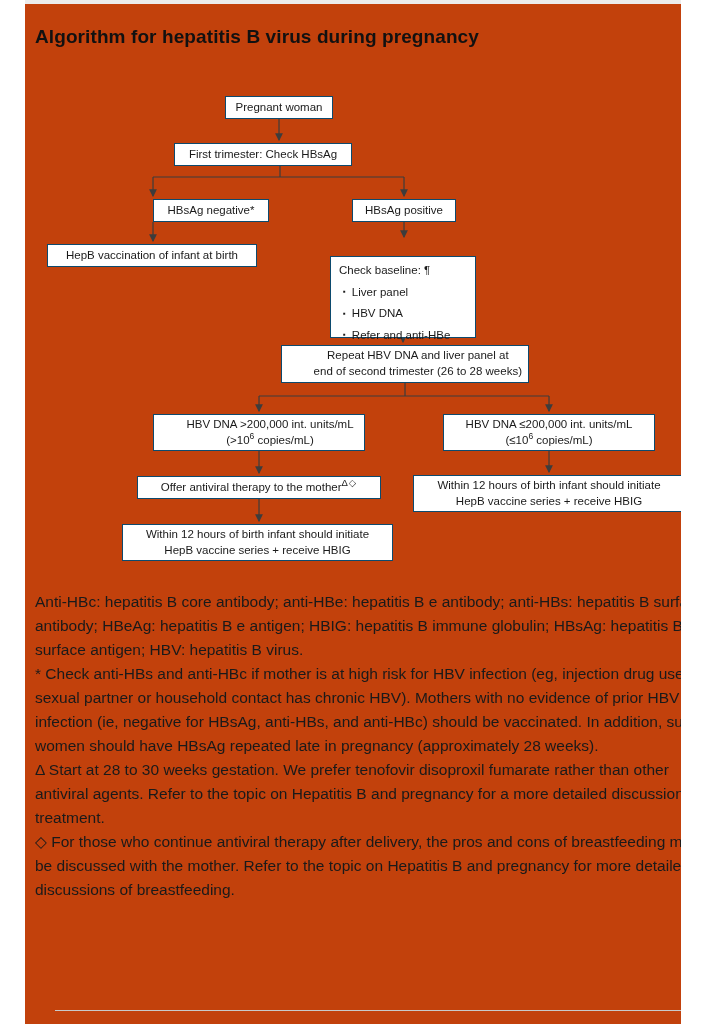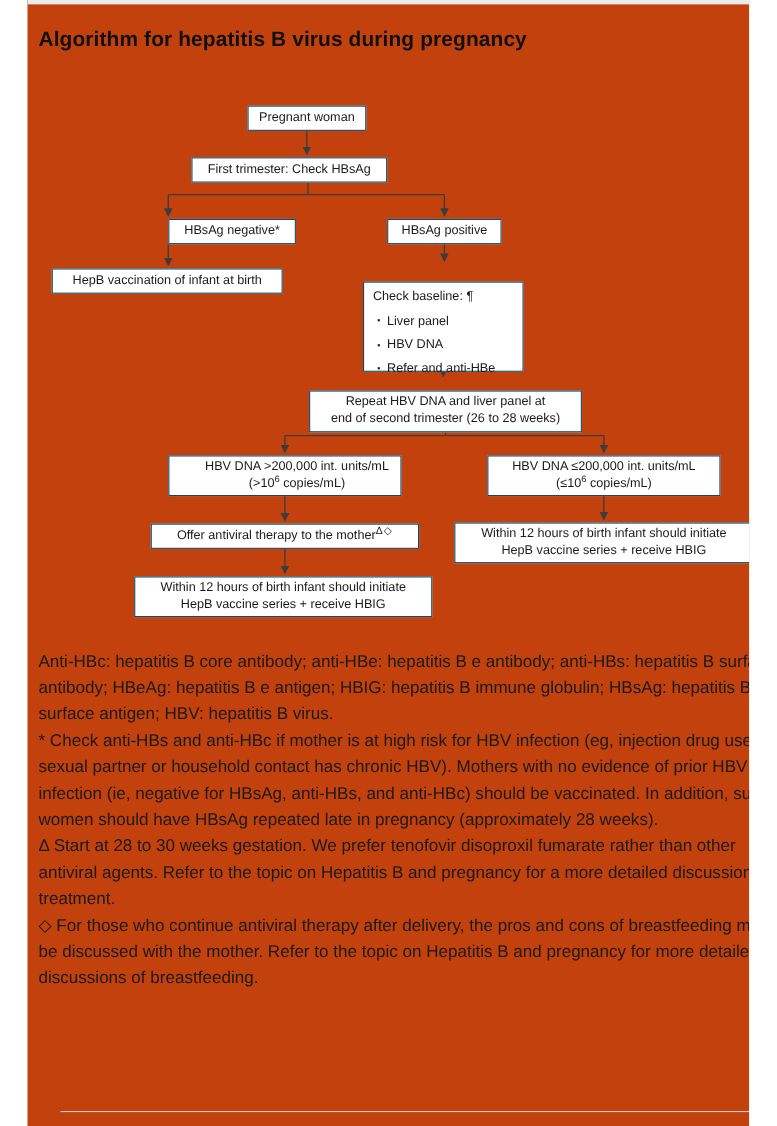--- a/index.html
+++ b/index.html
@@ -157,21 +157,21 @@
     <div class="cb-item">
       <span class="bullet">▪</span>
       <span>HBV DNA</span>
     </div>
     <div class="cb-item">
       <span class="bullet">▪</span>
       <span>Refer and anti-HBe</span>
     </div>
   </div>
 
-  <div class="node" style="left:256px; top:355px; width:248px; height:38px;">
+  <div class="node" style="left:256px; top:345px; width:248px; height:38px;justify-content:flex-end;">
     <div>
       <div>Repeat HBV DNA and liver panel at</div>
       <div>end of second trimester (26 to 28 weeks)</div>
     </div>
   </div>
 
   <div class="node" style="left:128px; top:414px; width:212px; height:37px;padding-left:28px;">
     <div>
       <div>HBV DNA &gt;200,000 int. units/mL</div>
       <div><span>(&gt;10</span><sup class="small-sup">6</sup><span> copies/mL)</span></div>

